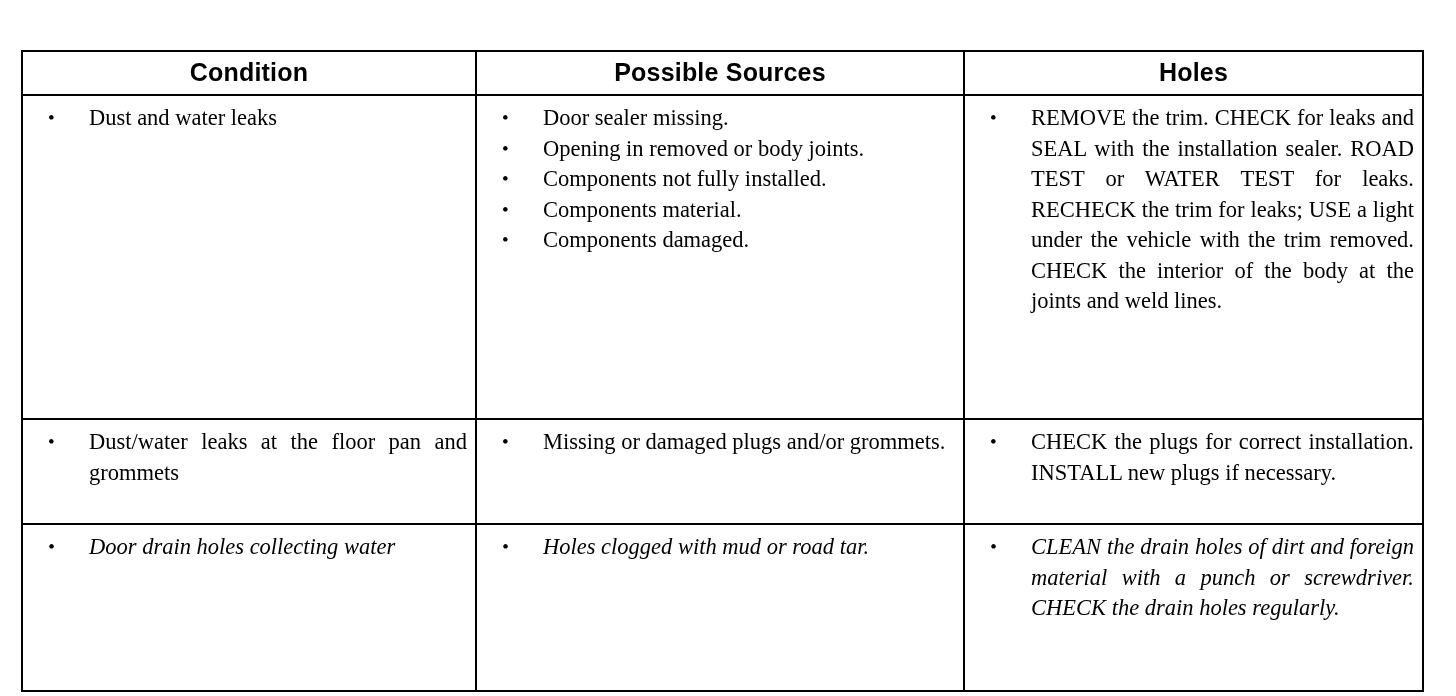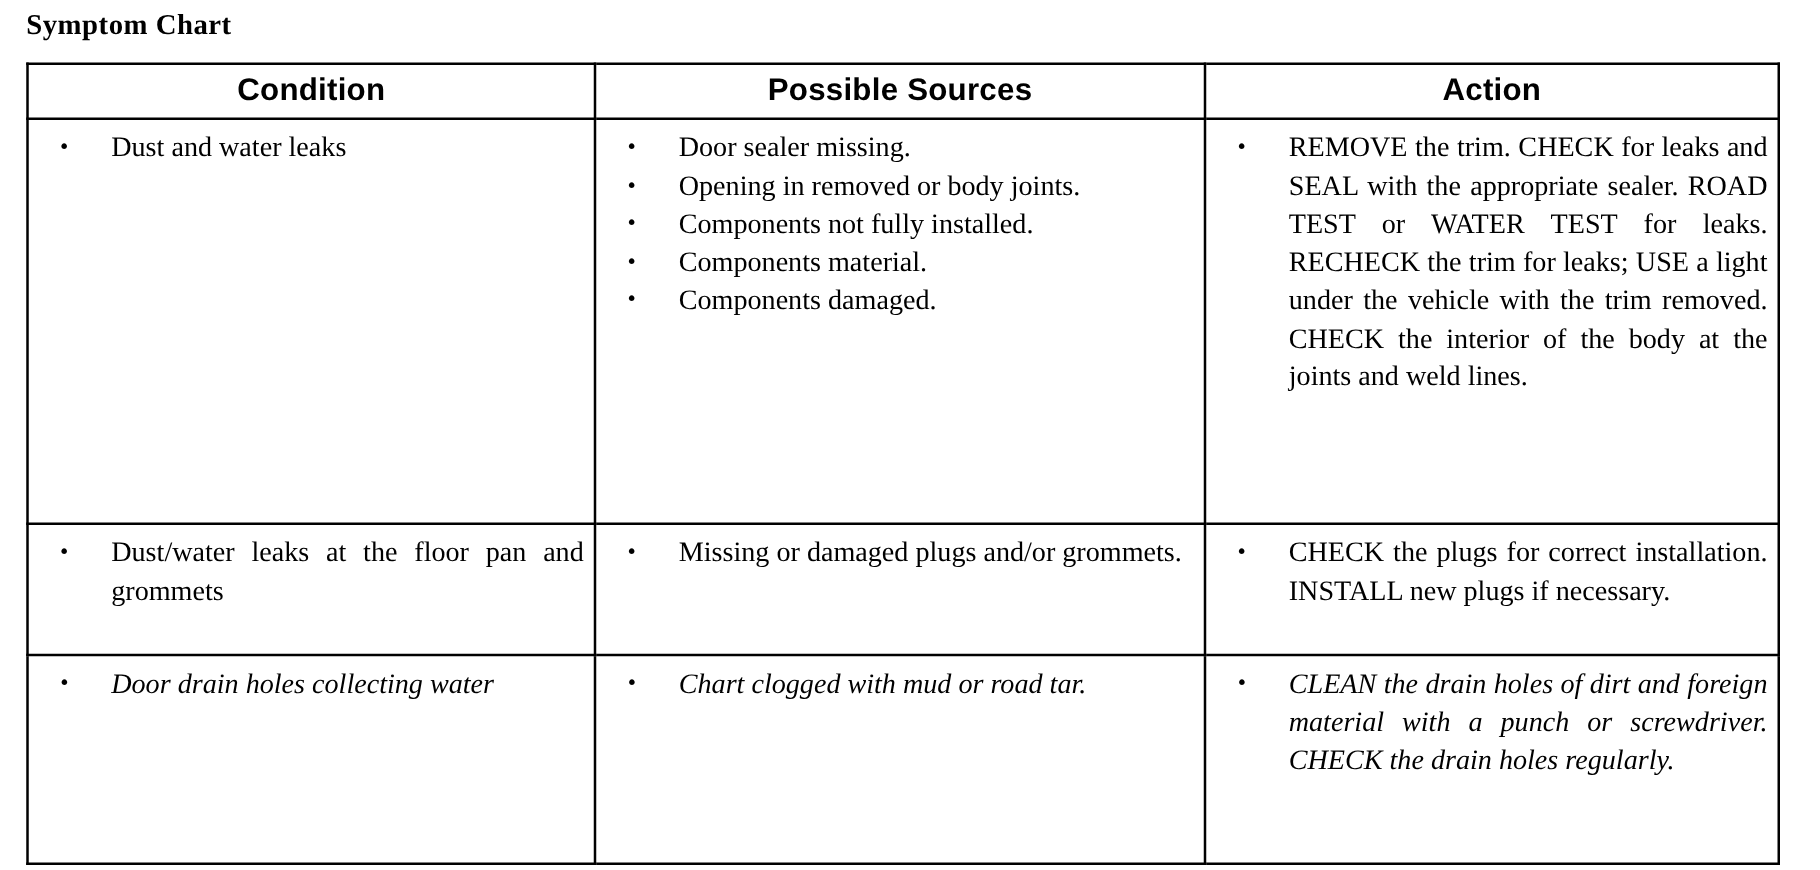--- a/index.html
+++ b/index.html
@@ -95,33 +95,32 @@
   }
   .row-1 .cell-inner { min-height: 305px; }
   .row-2 .cell-inner { min-height: 86px; }
   .row-3 .cell-inner { min-height: 148px; font-style: italic; }
 </style>
 </head>
 <body>
 
 <div class="page">
 
-  <div class="page-title">Symptom Chart</div>
 
   <table class="symptom-table">
     <colgroup>
       <col class="col-condition">
       <col class="col-sources">
       <col class="col-action">
     </colgroup>
     <thead>
       <tr>
         <th>Condition</th>
         <th>Possible Sources</th>
-        <th>Action</th>
+        <th>Holes</th>
       </tr>
     </thead>
     <tbody>
 
       <tr class="row-1">
         <td>
           <div class="cell-inner">
             <ul class="bullet-list">
               <li class="bullet-item justify-off">Dust and water leaks</li>
             </ul>
@@ -134,21 +133,21 @@
               <li class="bullet-item">Opening in removed or body joints.</li>
               <li class="bullet-item justify-off">Components not fully installed.</li>
               <li class="bullet-item justify-off">Components material.</li>
               <li class="bullet-item justify-off">Components damaged.</li>
             </ul>
           </div>
         </td>
         <td>
           <div class="cell-inner">
             <ul class="bullet-list">
-              <li class="bullet-item">REMOVE the trim. CHECK for leaks and SEAL with the appropriate sealer. ROAD TEST or WATER TEST for leaks. RECHECK the trim for leaks; USE a light under the vehicle with the trim removed. CHECK the interior of the body at the joints and weld  lines.</li>
+              <li class="bullet-item">REMOVE the trim. CHECK for leaks and SEAL with the installation sealer. ROAD TEST or WATER TEST for leaks. RECHECK the trim for leaks; USE a light under the vehicle with the trim removed. CHECK the interior of the body at the joints and weld  lines.</li>
             </ul>
           </div>
         </td>
       </tr>
 
       <tr class="row-2">
         <td>
           <div class="cell-inner">
             <ul class="bullet-list">
               <li class="bullet-item">Dust/water leaks at the floor pan and grommets</li>
@@ -175,21 +174,21 @@
         <td>
           <div class="cell-inner">
             <ul class="bullet-list">
               <li class="bullet-item justify-off">Door drain holes collecting water</li>
             </ul>
           </div>
         </td>
         <td>
           <div class="cell-inner">
             <ul class="bullet-list">
-              <li class="bullet-item">Chart clogged with mud or road tar.</li>
+              <li class="bullet-item">Holes clogged with mud or road tar.</li>
             </ul>
           </div>
         </td>
         <td>
           <div class="cell-inner">
             <ul class="bullet-list">
               <li class="bullet-item">CLEAN the drain holes of dirt and foreign material with a punch or screwdriver. CHECK the drain holes regularly.</li>
             </ul>
           </div>
         </td>

